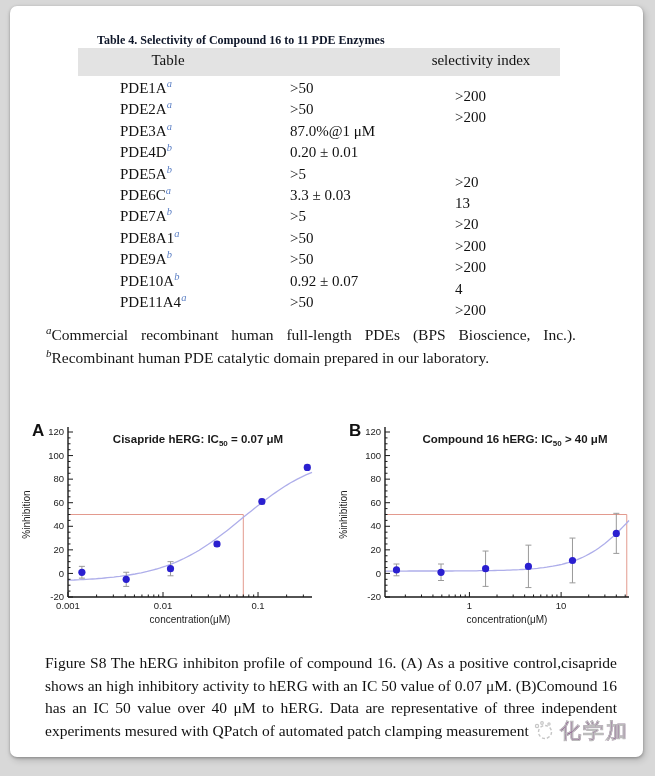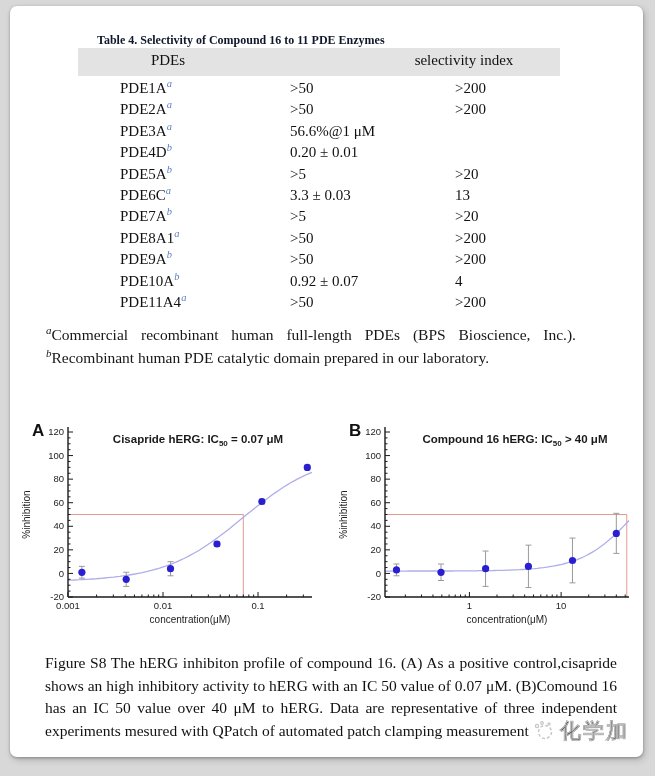--- a/index.html
+++ b/index.html
@@ -18,84 +18,84 @@
     font-size:12px;font-weight:bold;color:#0f172a;
     font-family:"Liberation Serif", serif;
   }
   .thead{
     position:absolute;left:68px;top:42px;width:482px;height:28px;
     background:#e3e3e3;font-size:15px;color:#111;
   }
   .thead .hc{position:absolute;top:4px;text-align:center;}
   .thead .h1{left:0;width:180px;}
   .thead .h2{left:180px;width:130px;}
-  .thead .h3{left:299px;width:174px;}
+  .thead .h3{left:316px;width:174px;}
   .thead sub{font-size:10px;}
   .rows{position:absolute;left:68px;top:74px;width:482px;}
   .trow{position:relative;height:21.4px;font-size:15px;color:#111;}
   .trow span{position:absolute;top:0;white-space:nowrap;}
   .trow .c1{left:42px;text-align:center;}
   .trow .c2{left:212px;}
-  .trow .c3{left:377px;}
+  .trow .c3{left:377px;margin-top:8px;}
   .bsup{
     font-size:10.5px;font-style:italic;color:#5b7fc4;
     vertical-align:super;line-height:0;
   }
   .footnote{
     position:absolute;left:36px;top:318px;width:530px;margin:0;
     font-size:15.5px;line-height:22.5px;color:#161616;text-align:justify;
   }
   .fsup{font-size:11px;font-style:italic;vertical-align:super;line-height:0;color:#161616;}
   .chart{position:absolute;width:312px;height:232px;}
   #chartA{left:8px;top:404px;}
   #chartB{left:325px;top:404px;}
   .caption{
     position:absolute;left:35px;top:646px;width:572px;margin:0;
     font-size:15.5px;line-height:22.5px;color:#111;text-align:justify;
   }
   .watermark{
     position:absolute;right:14px;bottom:12px;
     display:flex;align-items:center;gap:4px;
-    color:#000000;font-size:21px;font-weight:bold;
+    color:#701a75;font-size:21px;font-weight:bold;
     font-family:"DejaVu Sans", sans-serif;letter-spacing:2px;
     -webkit-text-stroke:.5px #bdbdbd;
   }
   
   .chart text{font-family:"Liberation Sans","DejaVu Sans",sans-serif;fill:#222;}
   .chart .tick{font-size:9.5px;}
   .chart .axlabel{font-size:10px;}
   .chart .ctitle{font-size:11.5px;font-weight:bold;fill:#1a1a1a;}
   .chart .plabel{font-size:17px;font-weight:bold;fill:#111;}
 </style>
 </head>
 <body>
 
 <div class="card">
 
   <h1 class="table-title">Table 4. Selectivity of Compound 16 to 11 PDE Enzymes</h1>
 
   <div class="thead">
-    <span class="hc h1">PDEs</span>
+    <span class="hc h1">Table</span>
     <span class="hc h3">selectivity index</span>
   </div>
 
   <div class="rows">
       <div class="trow">
         <span class="c1">PDE1A<sup class="bsup">a</sup></span>
         <span class="c2">&gt;50</span>
         <span class="c3">&gt;200</span>
       </div>
       <div class="trow">
         <span class="c1">PDE2A<sup class="bsup">a</sup></span>
         <span class="c2">&gt;50</span>
         <span class="c3">&gt;200</span>
       </div>
       <div class="trow">
         <span class="c1">PDE3A<sup class="bsup">a</sup></span>
-        <span class="c2">56.6%@1 μM</span>
+        <span class="c2">87.0%@1 μM</span>
         <span class="c3"></span>
       </div>
       <div class="trow">
         <span class="c1">PDE4D<sup class="bsup">b</sup></span>
         <span class="c2">0.20 ± 0.01</span>
         <span class="c3"></span>
       </div>
       <div class="trow">
         <span class="c1">PDE5A<sup class="bsup">b</sup></span>
         <span class="c2">&gt;5</span>

